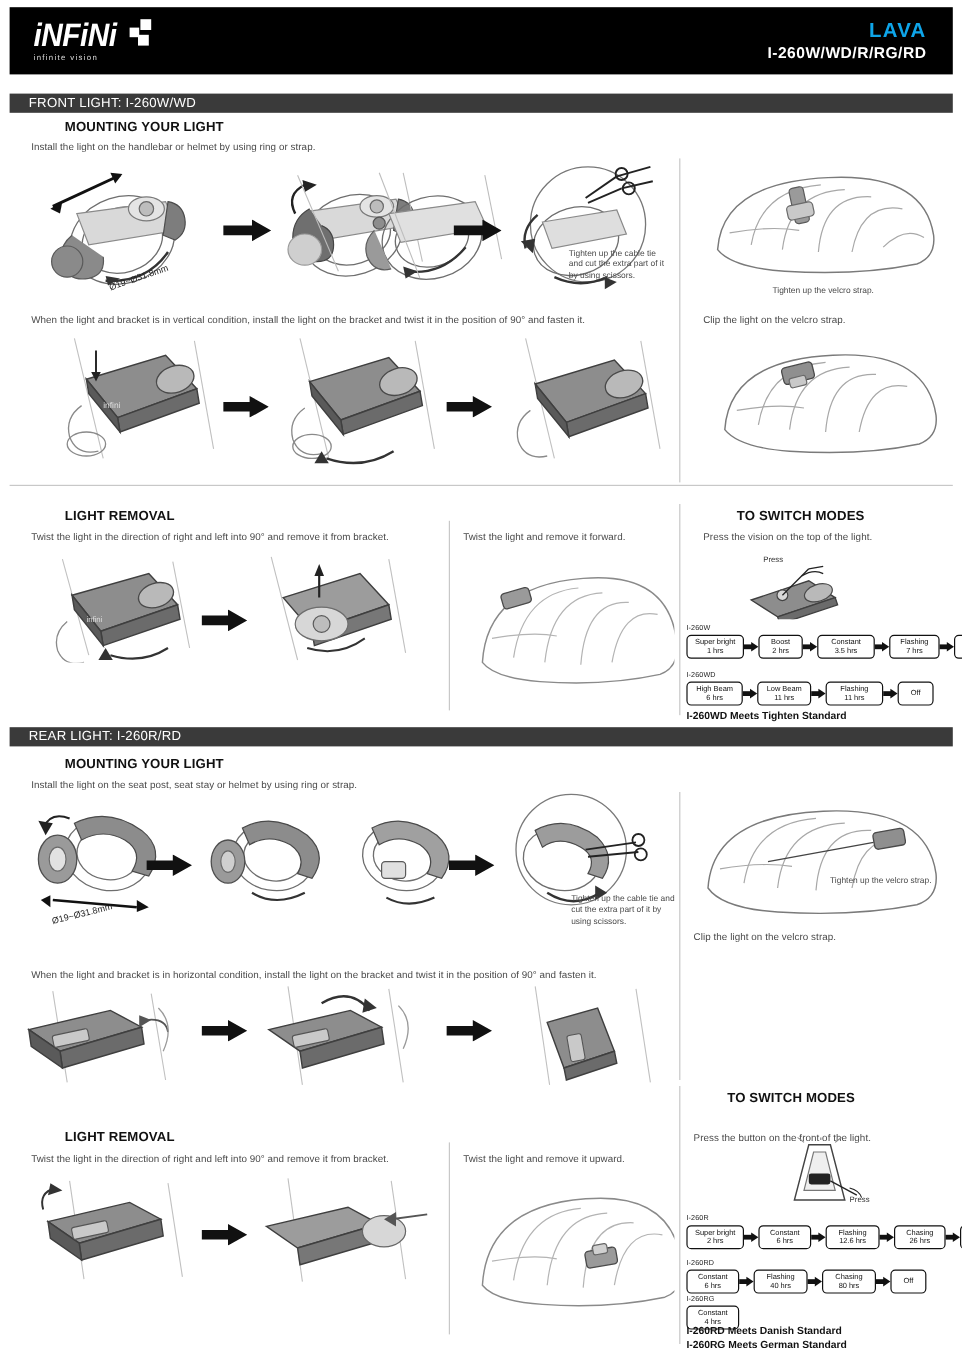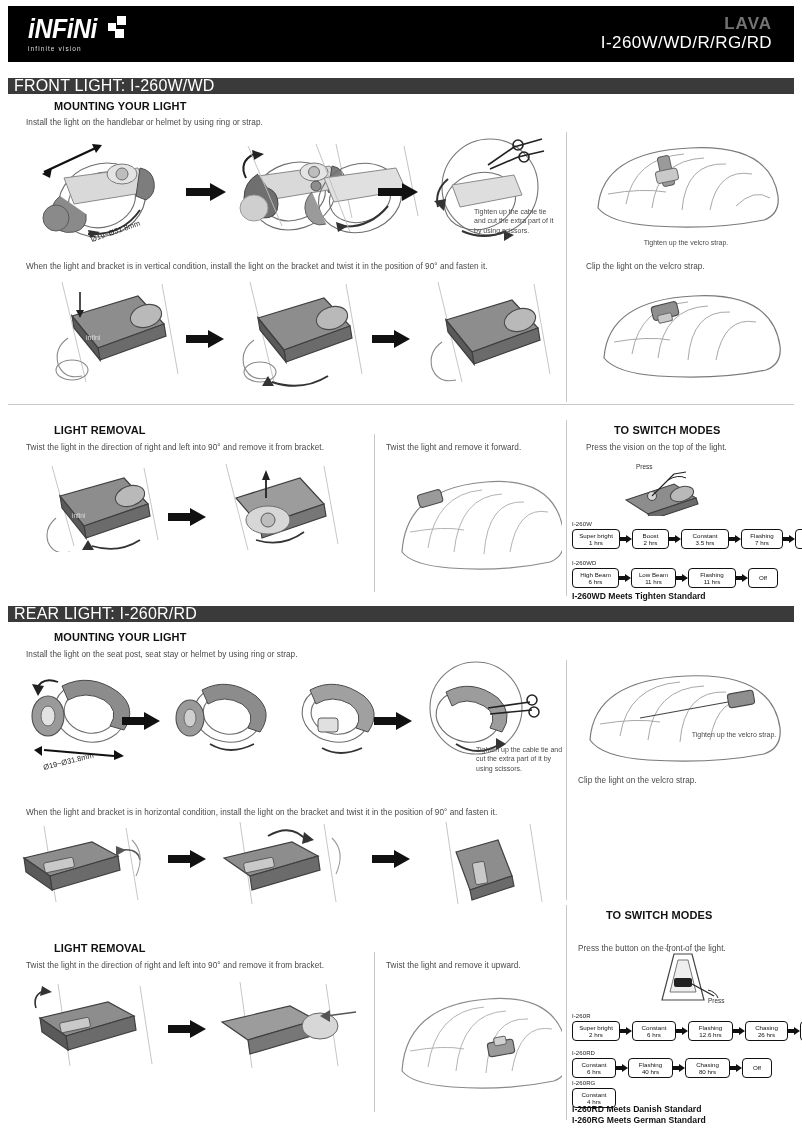--- a/index.html
+++ b/index.html
@@ -30,36 +30,36 @@
   .logo-squares i { position: absolute; background: #fff; display: block; }
   .sq-a { width: 9px; height: 9px; left: 13px; top: 0px; }
   .sq-b { width: 8px; height: 8px; left: 4px; top: 7px; }
   .sq-c { width: 9px; height: 9px; left: 11px; top: 13px; }
   .logo-tag {
     color: #ffffff; font-size: 6.5px; letter-spacing: 1.1px;
     margin-top: 2px; opacity: .85;
   }
   .masthead-right { margin-right: 22px; text-align: right; }
   .model-name {
-    color: #737373; font-weight: bold; font-size: 17px;
+    color: #0ea5e9; font-weight: bold; font-size: 17px;
     letter-spacing: 1px; line-height: 1.05;
   }
   .model-codes {
-    color: #ffffff; font-weight: normal; font-size: 17px;
+    color: #ffffff; font-weight: bold; font-size: 13px;
     letter-spacing: .4px; margin-top: 1px;
   }
 
   
   .sectionbar {
     position: absolute; left: 8px; width: 786px; height: 16px;
     background: #3a3a3a;
     display: flex; align-items: center;
   }
   .sectionbar span {
-    color: #ffffff; font-size: 16px; letter-spacing: .2px; margin-left: 6px;
+    color: #ffffff; font-size: 11px; letter-spacing: .2px; margin-left: 16px;
   }
 
   
   .h2 { font-size: 11px; font-weight: bold; color: #111; letter-spacing: .1px; padding-left: 28px; }
   .body { font-size: 8.2px; color: #4a4a4a; letter-spacing: .05px; }
   .cap { font-size: 7px; color: #4a4a4a; line-height: 1.35; }
   .abs { position: absolute; }
 
   
   .vrule { position: absolute; width: 1px; background: #c8c8c8; }

